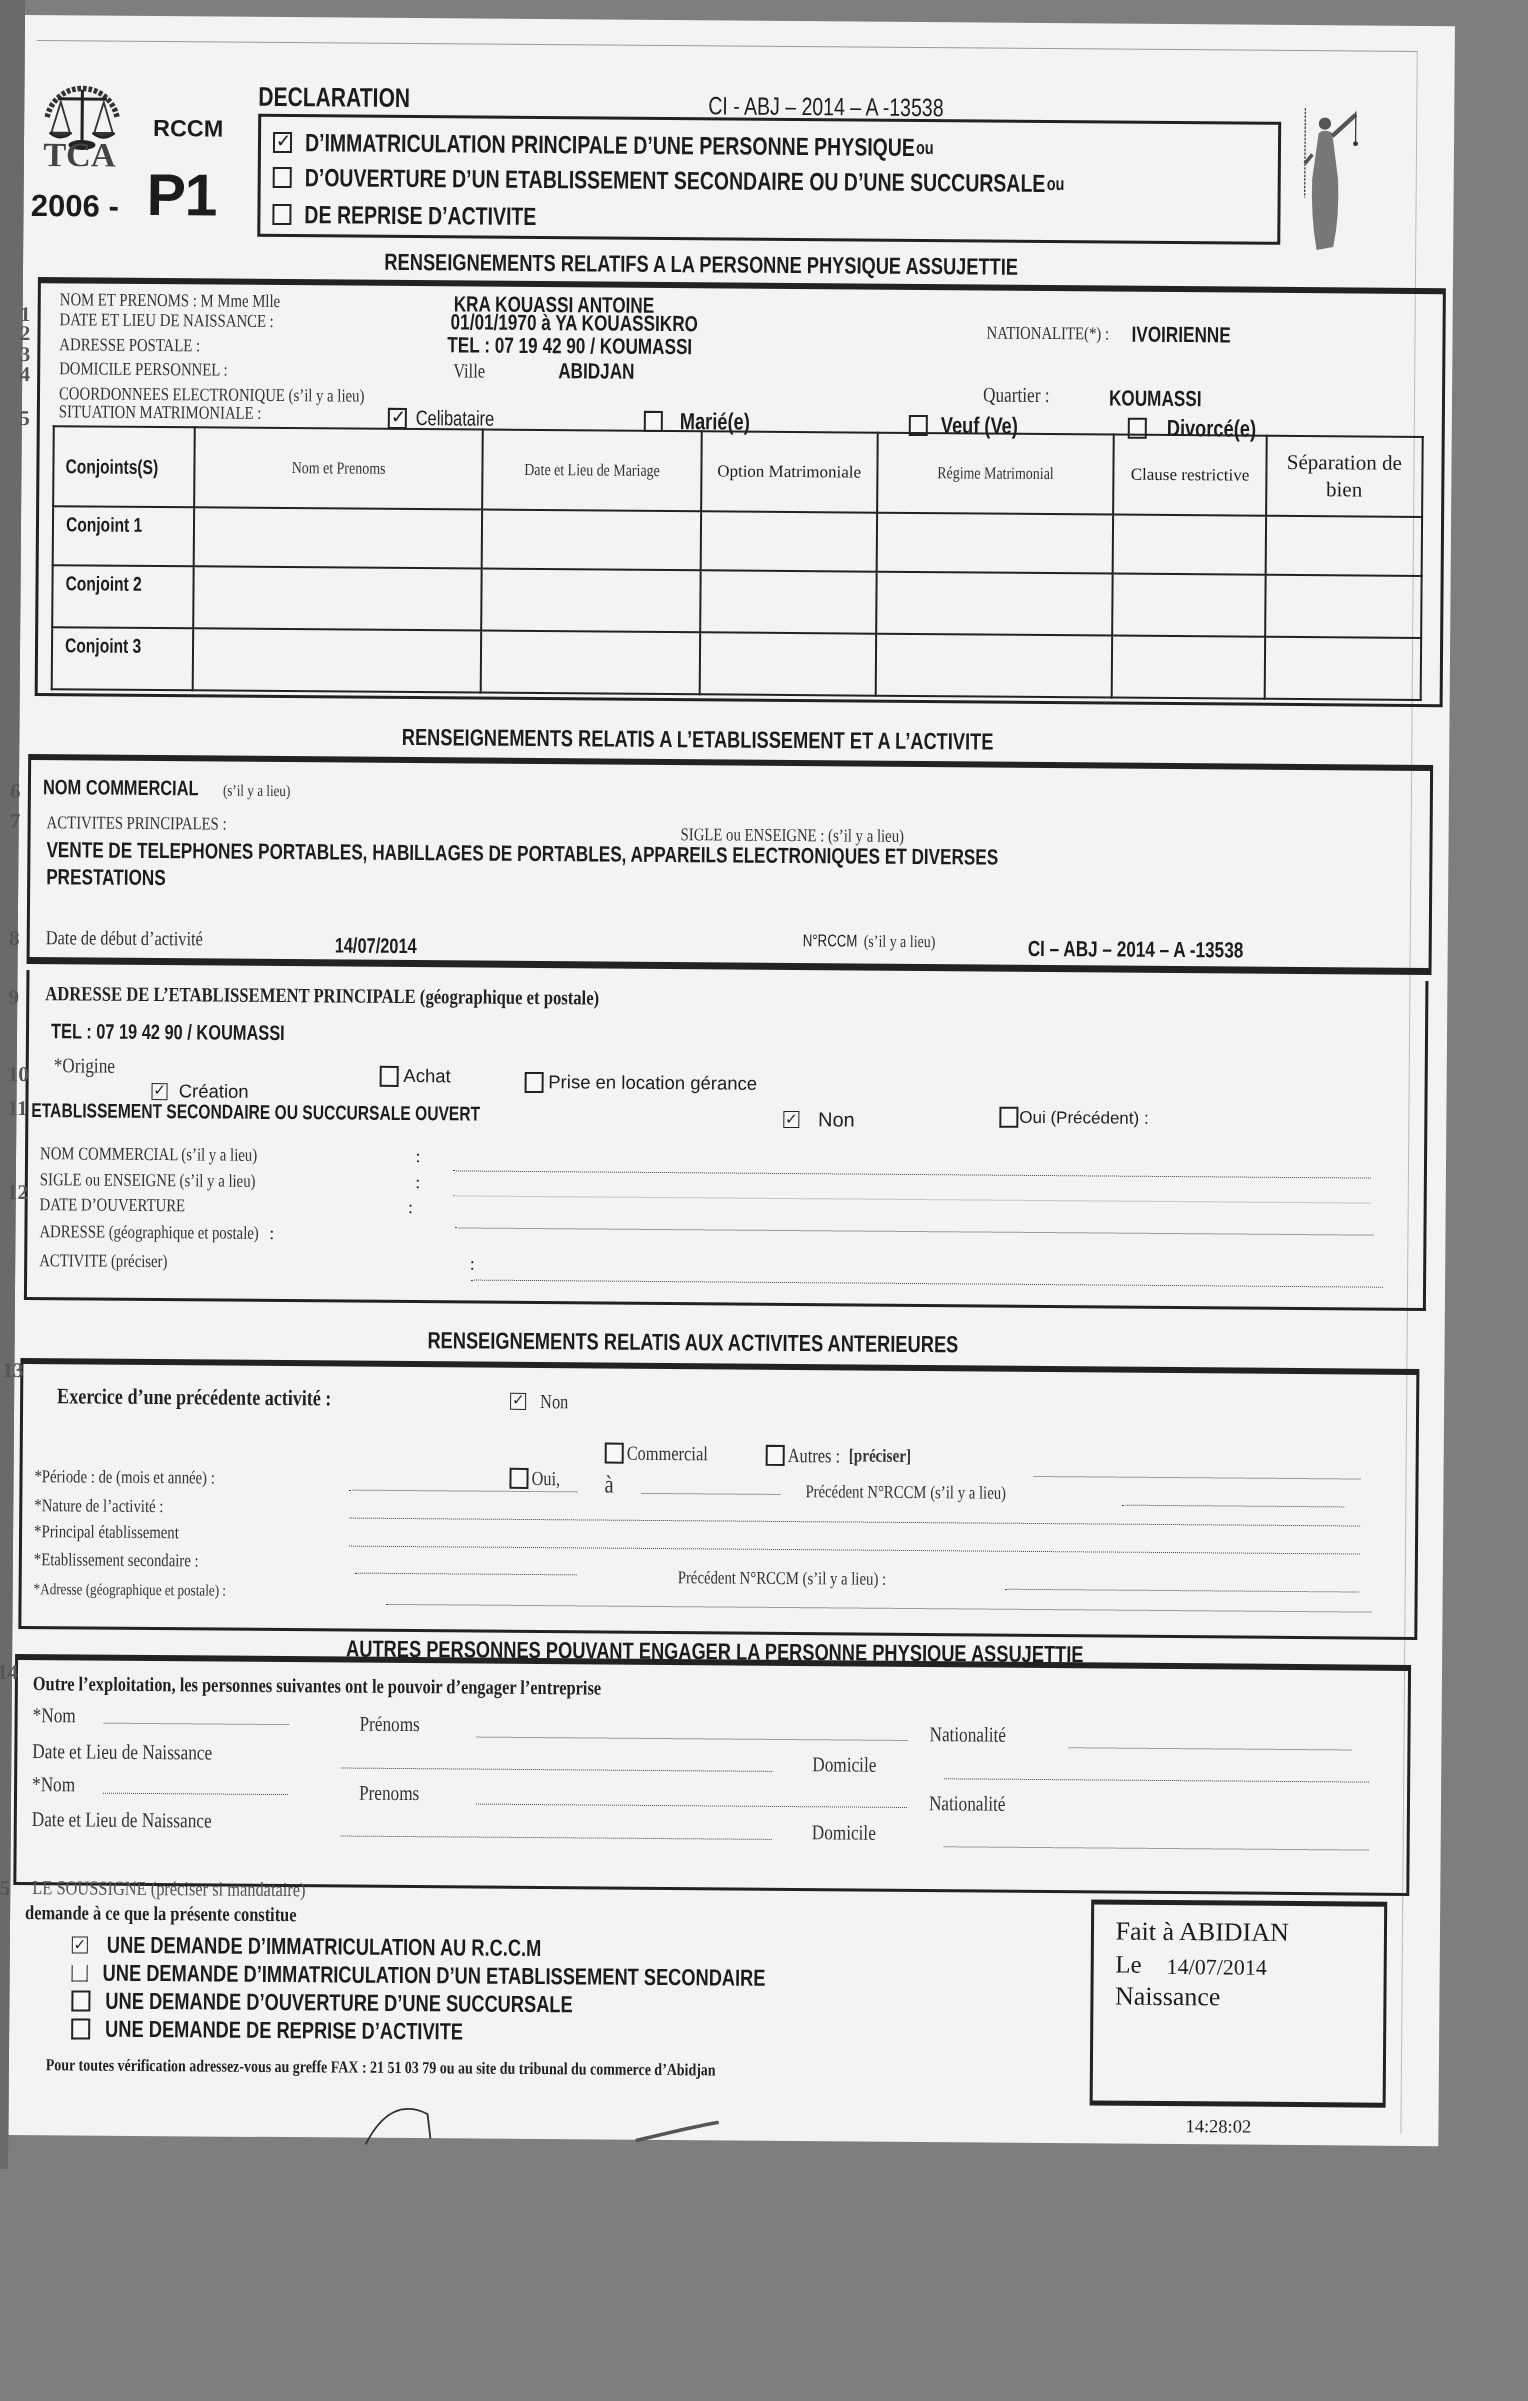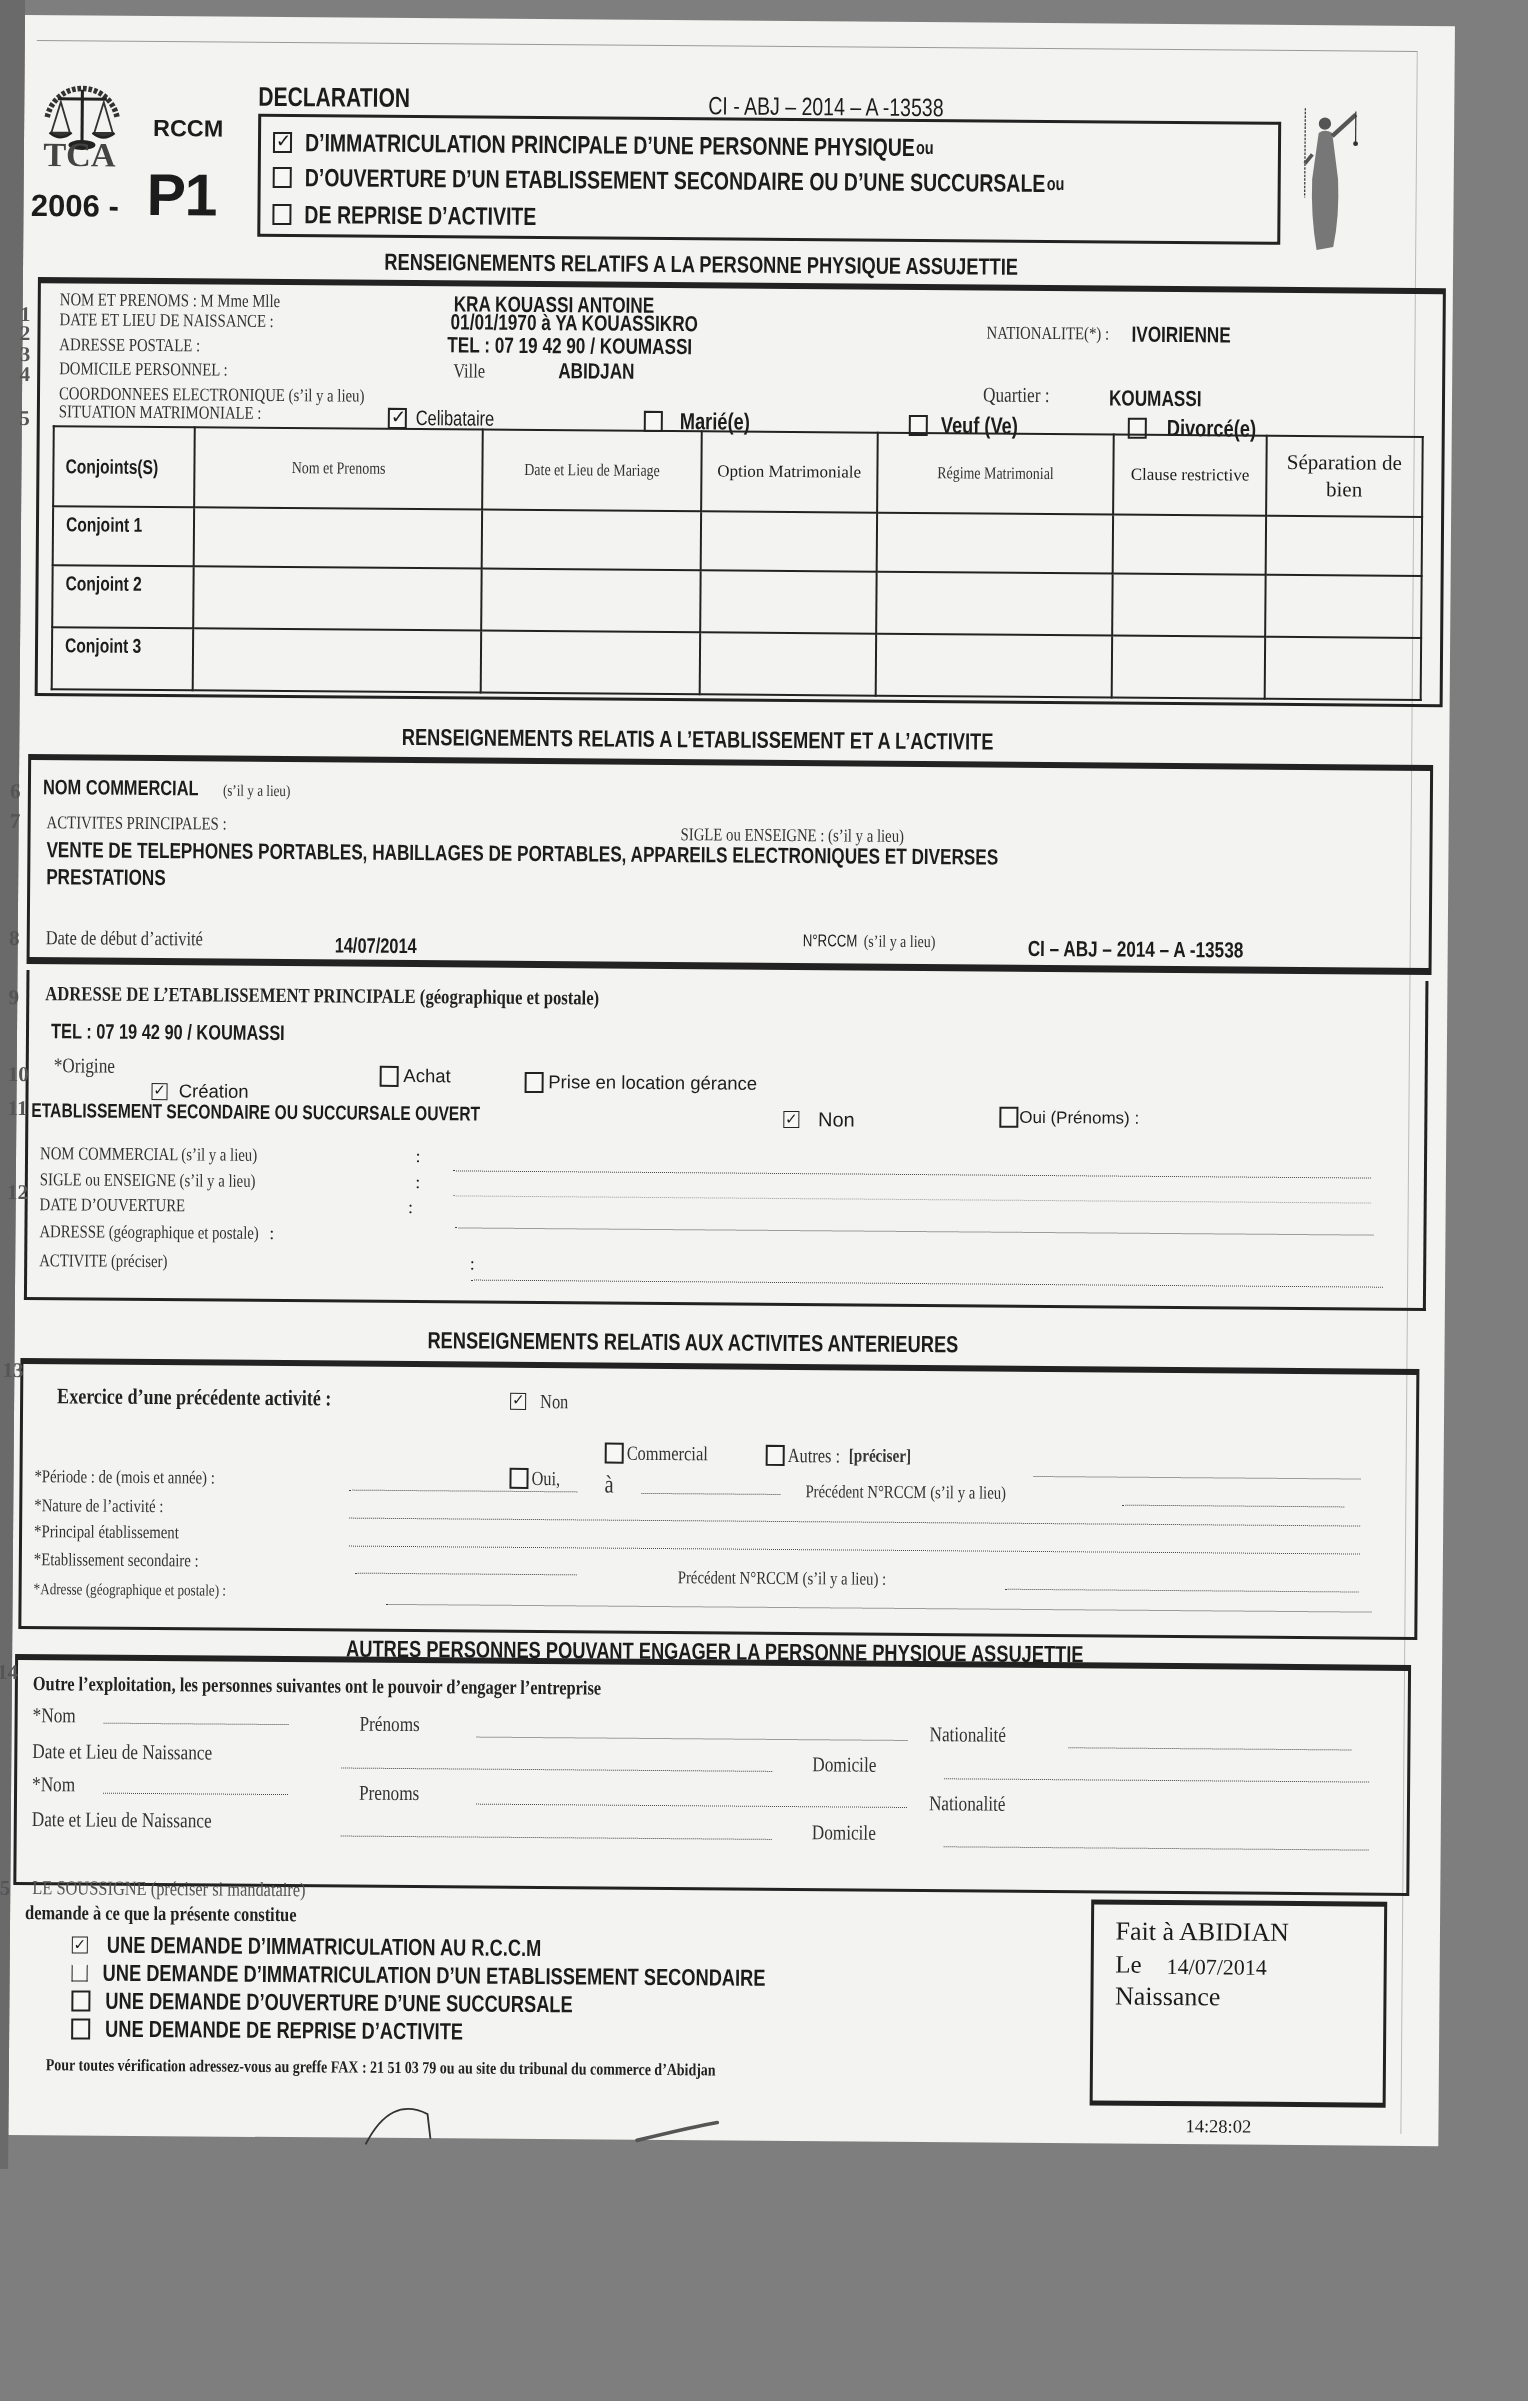--- a/index.html
+++ b/index.html
@@ -269,21 +269,21 @@
       <span style="font-family:'Liberation Sans',sans-serif; font-size:18.5px">Prise en location gérance</span>
     </div>
 
     <div class="abs cond" style="left:3.1px; top:129px; font-size:20px;">ETABLISSEMENT SECONDAIRE OU SUCCURSALE OUVERT</div>
     <div class="abs" style="left:755px; top:132px; display:flex; align-items:center; gap:18.5px;">
       <span class="cb sm checked"></span>
       <span style="font-family:'Liberation Sans',sans-serif; font-size:20px">Non</span>
     </div>
     <div class="abs" style="left:971px; top:129px; display:flex; align-items:center; gap:1.2px;">
       <span class="cb"></span>
-      <span style="font-family:'Liberation Sans',sans-serif; font-size:17px">Oui (Prénoms) :</span>
+      <span style="font-family:'Liberation Sans',sans-serif; font-size:17px">Oui (Précédent) :</span>
     </div>
 
     <div class="row" style="left:12.3px; top:173px;">
       <span class="lbl serif-label" style="width:364px">NOM COMMERCIAL (s’il y a lieu)</span>
         <span class="lbl">:</span>
     </div>
     <div class="abs dots" style="left:425px; top:197px; width:918px;"></div>
     <div class="row" style="left:12.3px; top:199px;">
       <span class="lbl serif-label" style="width:364px">SIGLE ou ENSEIGNE (s’il y a lieu)</span>
         <span class="lbl">:</span>

